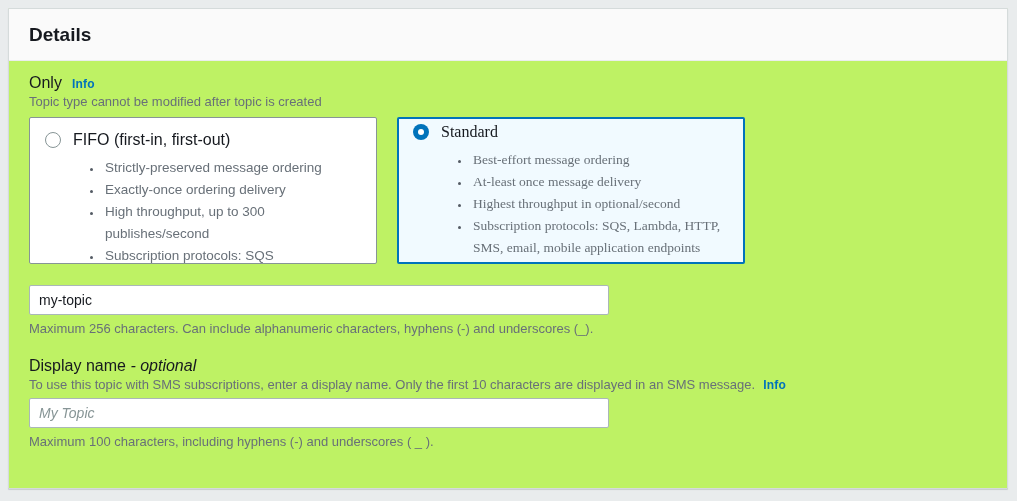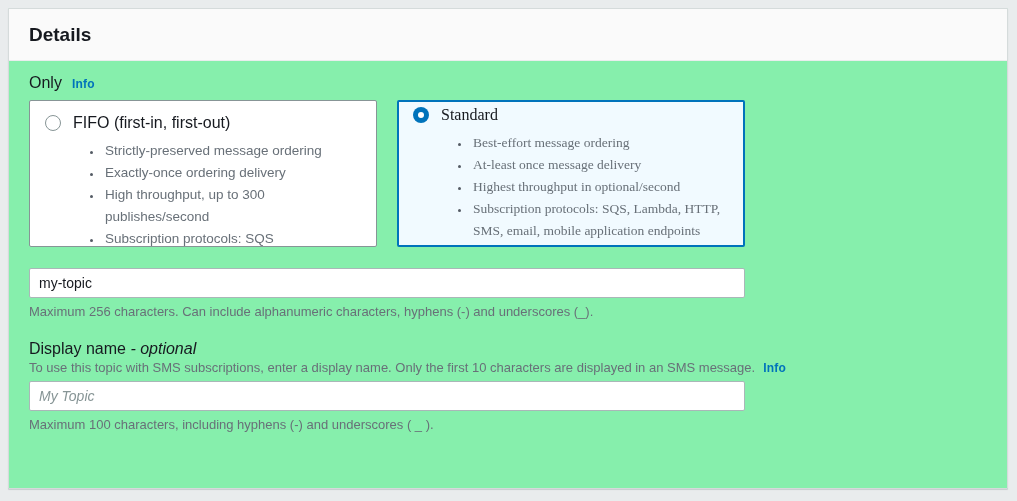--- a/index.html
+++ b/index.html
@@ -7,21 +7,21 @@
   body {
     background: #e9eced;
     font-family: "Liberation Sans", sans-serif;
     color: #16191f;
     -webkit-font-smoothing: antialiased;
   }
   .panel {
     margin: 8px 9px 16px 8px;
     width: 1000px;
     min-height: 481px;
-    background: #86efac;
+    background: #bef264;
     border: 1px solid #d5dbdb;
     border-radius: 1px;
     box-shadow: 0 1px 1px 0 rgba(0,28,36,0.15);
   }
   .panel-header {
     background: #fafafa;
     border-bottom: 1px solid #eaeded;
     padding: 15px 20px 14px 20px;
   }
   .panel-title {
@@ -107,21 +107,21 @@
     line-height: 22px;
     color: #687078;
     padding-left: 2px;
   }
   .card-bullets li::marker { color: #545b64; font-size: 11px; }
 
   .form-group { margin-top: 21px; width: 716px; }
   .text-input {
     display: block;
     margin-top: 6px;
-    width: 716px;
+    width: 580px;
     height: 30px;
     border: 1px solid #aab7b8;
     border-radius: 2px;
     background: #ffffff;
     padding: 4px 9px;
     font-family: "Liberation Sans", sans-serif;
     font-size: 14px;
     color: #16191f;
     outline: none;
   }
@@ -147,20 +147,21 @@
     <div class="panel-title">Details</div>
   </div>
 
   <div class="panel-body">
 
     <div>
       <div class="field-label-row">
         <span class="field-label">Only</span>
         <a class="info-link">Info</a>
       </div>
+      <div class="field-desc">Topic type cannot be modified after topic is created</div>
 
       <div class="cards-row">
 
         <div class="type-card">
           <div class="card-head">
             <span class="radio"></span>
             <span class="card-title">FIFO (first-in, first-out)</span>
           </div>
           <ul class="card-bullets">
             <li>Strictly-preserved message ordering</li>

